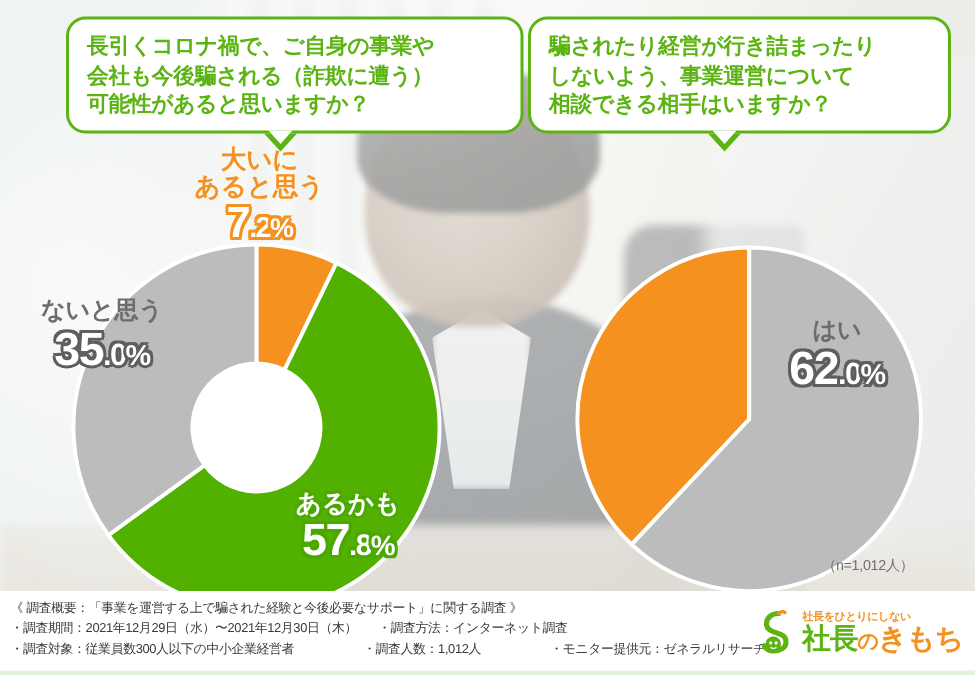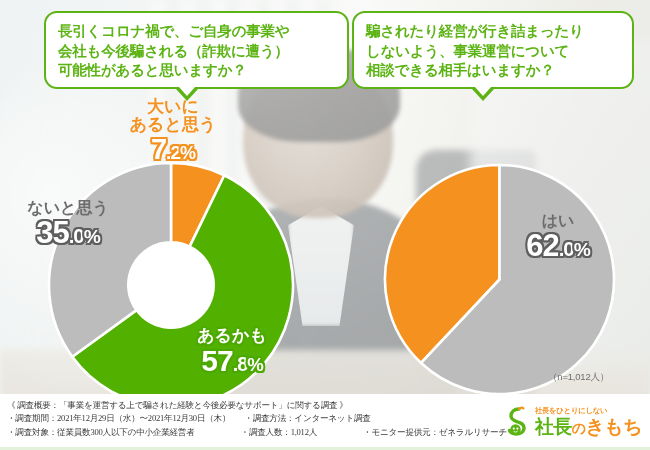--- a/index.html
+++ b/index.html
@@ -86,21 +86,21 @@
   #label-left-orange{left:118px;top:98px;width:110px;}
   #label-left-gray{left:8px;top:200px;width:120px;}
   #label-left-green{left:174px;top:287px;width:116px;margin-top:40px;}
   #label-right-orange{left:398px;top:192px;width:110px;}
   #label-right-gray{left:508px;top:213px;width:100px;}
 
   #sample-note{position:absolute;left:548px;top:371px;font-size:9.5px;color:#6f6f6f;letter-spacing:-.2px;}
 
   
   .footer{position:absolute;left:0;bottom:0;width:650px;height:56px;background:#ffffff;}
-  .footer-txt{position:absolute;left:7px;top:5px;color:#3a3a3a;font-size:8.6px;line-height:13.4px;letter-spacing:-.25px;font-family:Liberation Serif, serif;}
+  .footer-txt{position:absolute;left:7px;top:5px;color:#3a3a3a;font-size:8.6px;line-height:13.4px;letter-spacing:-.25px;}
   .footer-txt .row{white-space:nowrap;}
   .footer-txt .gap{display:inline-block;width:14px;}
   .footer-txt .gap-wide{display:inline-block;width:46px;}
 
   .brand{position:absolute;right:8px;top:6px;height:42px;display:flex;align-items:center;gap:5px;}
   .brand-mark{width:24px;height:32px;position:relative;flex:0 0 auto;}
   .brand-text{display:flex;flex-direction:column;justify-content:center;}
   .brand-tag{font-size:7.4px;color:#f5911e;font-weight:bold;letter-spacing:-.3px;margin-bottom:1px;}
   .brand-name{font-size:19px;font-weight:bold;letter-spacing:-.6px;line-height:1;}
   .brand-name .g{color:#5cb414;}

